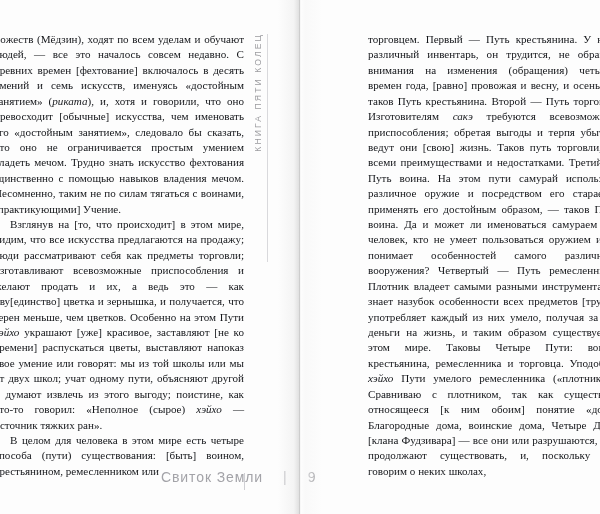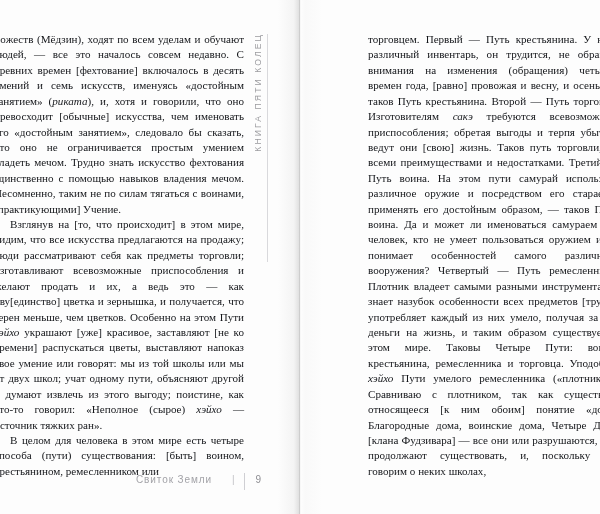--- a/index.html
+++ b/index.html
@@ -104,27 +104,28 @@
     width: 1px;
     background: #d9d9dc;
   }
   .vrule-left  { left: 267px; top: 34px;  height: 228px; }
 
   
   .folio {
     position: absolute;
     bottom: 29px;
     font-family: "Liberation Sans", "DejaVu Sans", sans-serif;
-    font-size: 10px;
+    font-size: 14px;
     letter-spacing: 0.9px;
     color: #a3a3a8;
     display: flex;
     align-items: center;
     gap: 20px;
     white-space: nowrap;
+    margin-left: 25px;
   }
   .folio-left  { left: 136px; }
   .folio .sep { color: #c2c2c6; }
   .folio .num { color: #8e8e93; letter-spacing: 0.4px; }
 
   .folio-tick {
     position: absolute;
     bottom: 24px;
     width: 1px;
     height: 17px;

